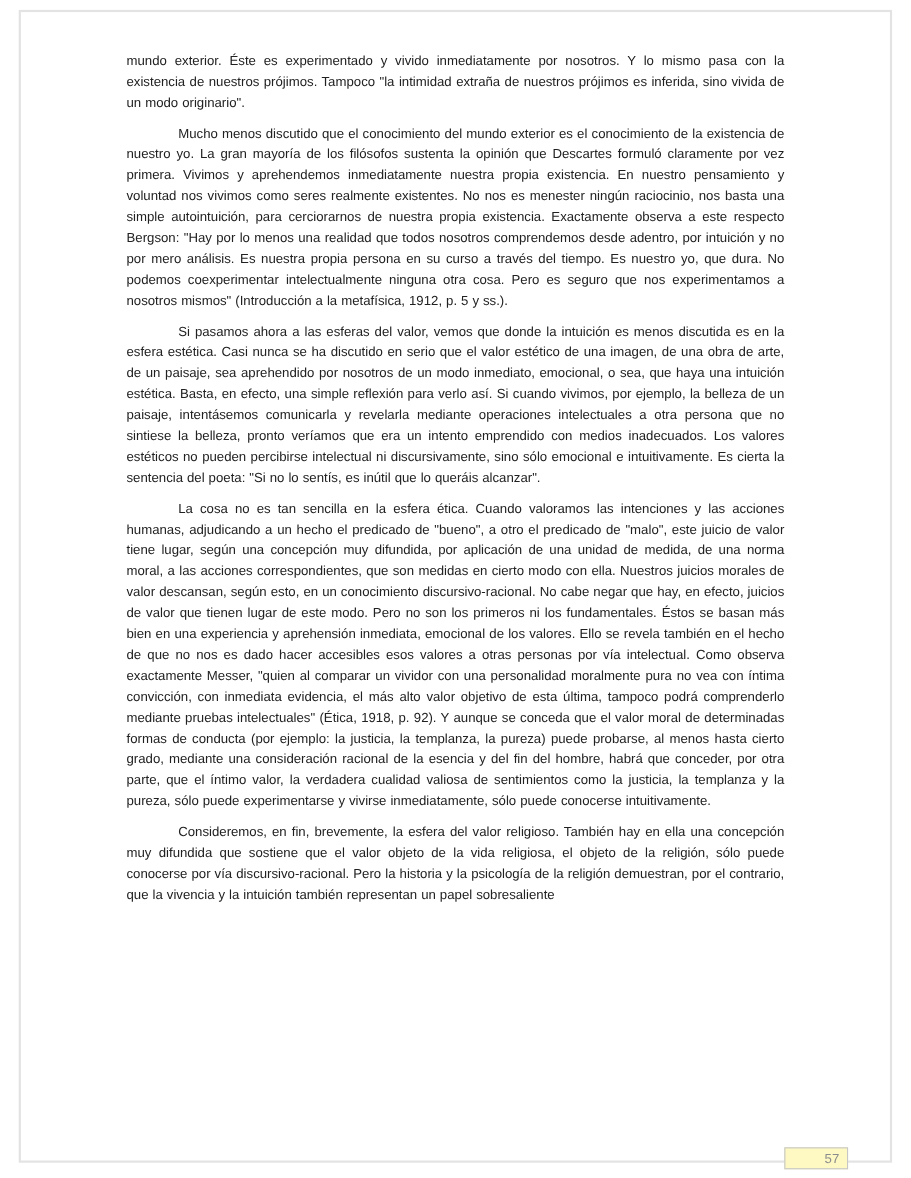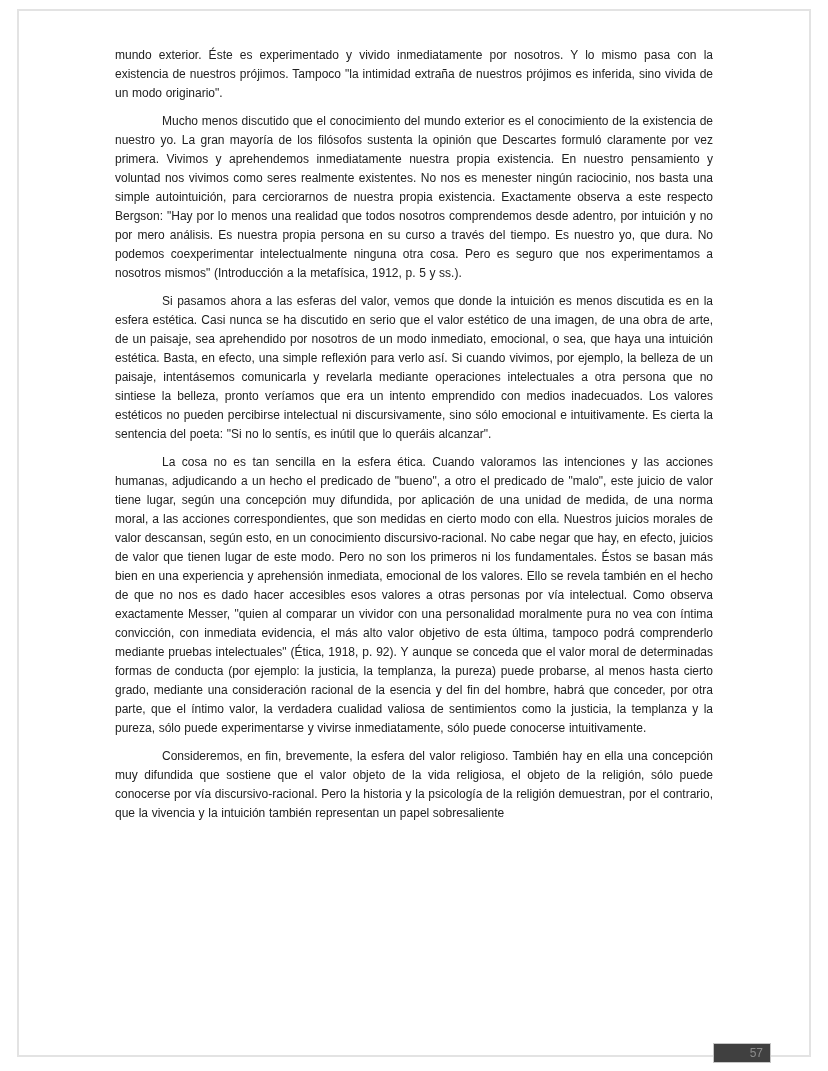--- a/index.html
+++ b/index.html
@@ -48,21 +48,21 @@
   .content .italic {
   }
   .page-number-box {
     position: absolute;
     left: 713px;
     top: 1043px;
     width: 58px;
     height: 20px;
     box-sizing: border-box;
     border: 1px solid #c6c6c6;
-    background: #404040;
+    background: #fef9c3;
     color: #8c8c8c;
     font-size: 12px;
     line-height: 18px;
     text-align: right;
     padding-right: 7px;
   }
 </style>
 </head>
 <body>
 

